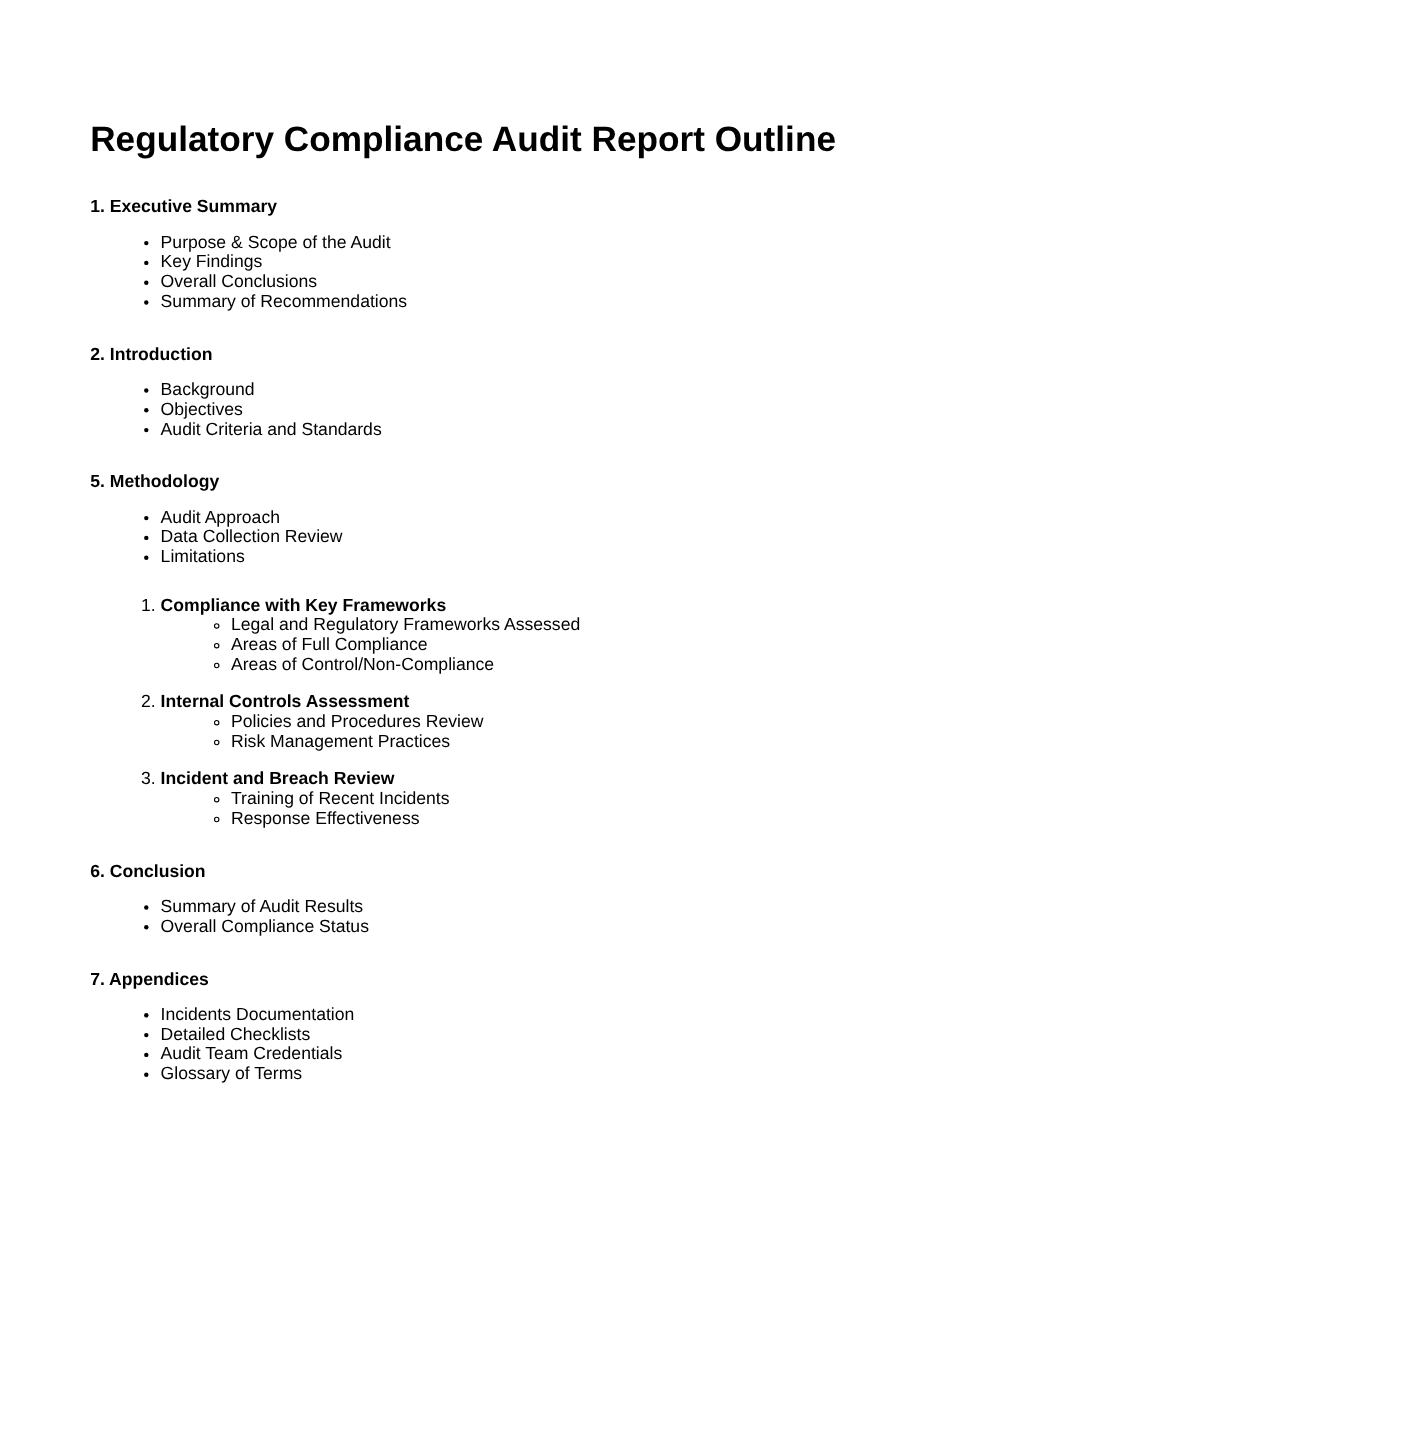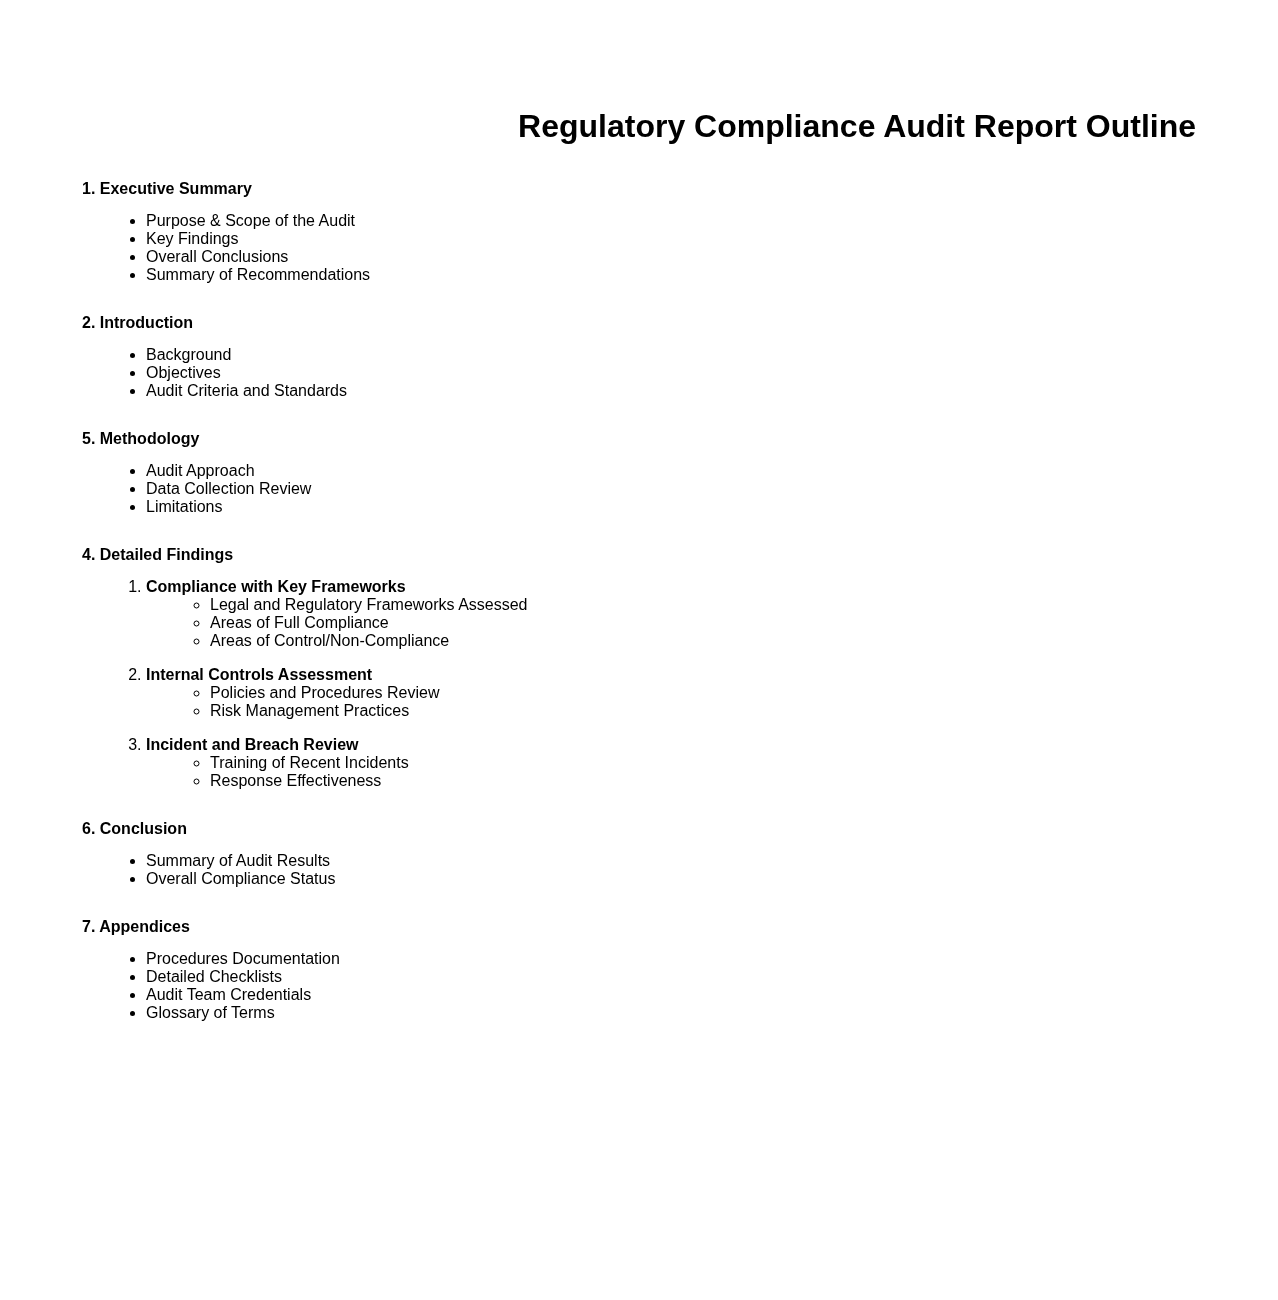--- a/index.html
+++ b/index.html
@@ -4,21 +4,21 @@
 <style>
   html, body { margin: 0; padding: 0; background: #ffffff; }
   body {
     width: 1278px; height: 1300px;
     font-family: "Liberation Sans", sans-serif;
     color: #000000;
     position: relative;
   }
   .page { position: absolute; left: 82px; top: 0; width: 1114px; }
   h1 {
-    font-size: 32px; font-weight: bold; text-align: right;
+    font-size: 32px; font-weight: bold; text-align: left;
     margin: 0; position: absolute; top: 106px; left: 0; width: 1114px;
     line-height: 40px;
   }
   .sections { position: absolute; top: 176px; left: 0; }
   .section { margin: 0 0 26px 0; }
   .section h2 {
     font-size: 16px; font-weight: bold; margin: 0 0 10px 0; line-height: 26px;
   }
   ul.bullets {
     margin: 0; padding-left: 64px; list-style: disc;
@@ -62,21 +62,20 @@
     <div class="section">
       <h2>5. Methodology</h2>
       <ul class="bullets">
         <li>Audit Approach</li>
         <li>Data Collection Review</li>
         <li>Limitations</li>
       </ul>
     </div>
 
     <div class="section">
-      <h2>4. Detailed Findings</h2>
       <ol class="sub">
         <li>
           <span class="sub-title">Compliance with Key Frameworks</span>
           <ul class="circles">
             <li>Legal and Regulatory Frameworks Assessed</li>
             <li>Areas of Full Compliance</li>
             <li>Areas of Control/Non-Compliance</li>
           </ul>
         </li>
         <li>
@@ -101,21 +100,21 @@
       <h2>6. Conclusion</h2>
       <ul class="bullets">
         <li>Summary of Audit Results</li>
         <li>Overall Compliance Status</li>
       </ul>
     </div>
 
     <div class="section">
       <h2>7. Appendices</h2>
       <ul class="bullets">
-        <li>Procedures Documentation</li>
+        <li>Incidents Documentation</li>
         <li>Detailed Checklists</li>
         <li>Audit Team Credentials</li>
         <li>Glossary of Terms</li>
       </ul>
     </div>
 
   </div>
 </div>
 
 </body></html>

